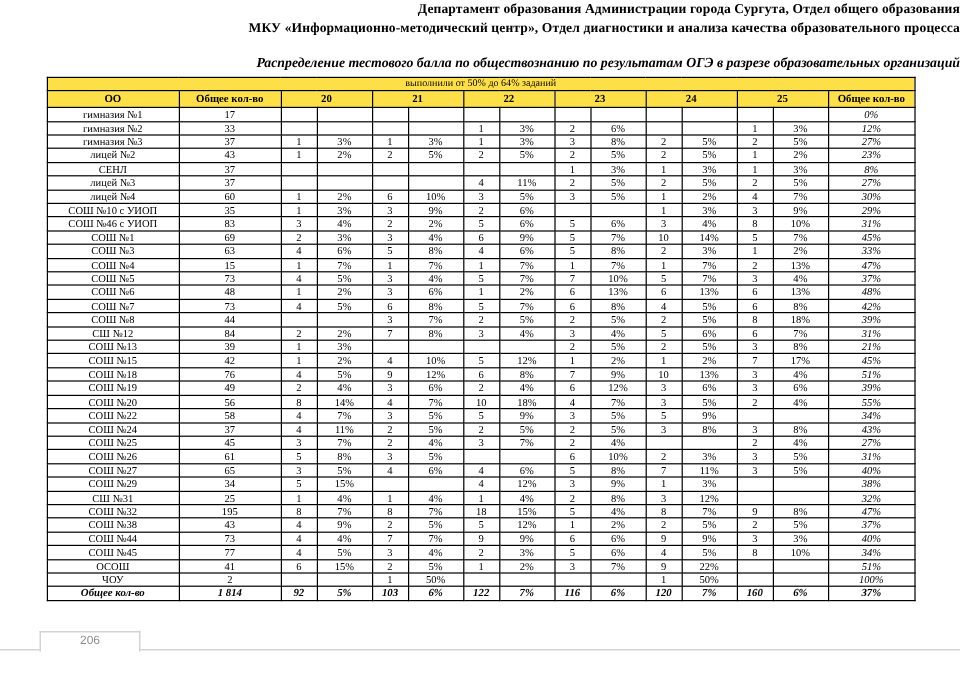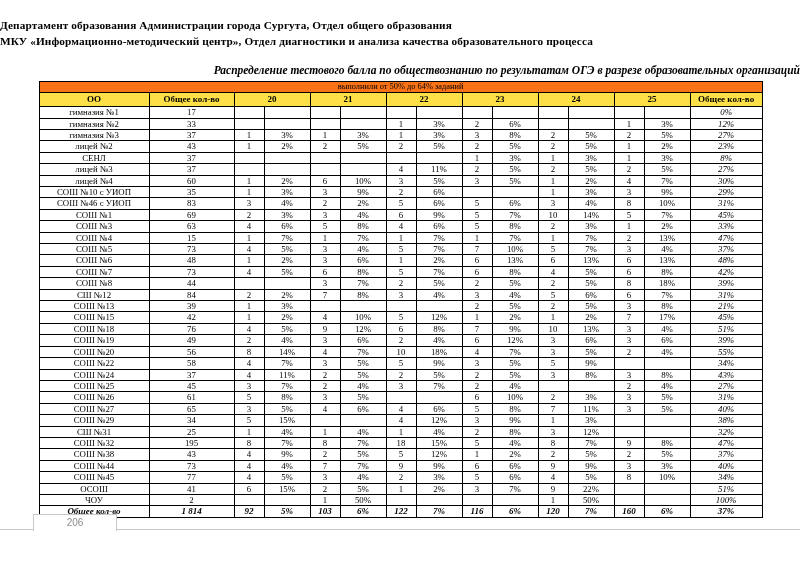--- a/index.html
+++ b/index.html
@@ -11,22 +11,21 @@
     overflow:hidden;
     position:relative;
   }
   .page{
     position:absolute;inset:0;
     padding:0;
   }
 
   
   .doc-header{
-    text-align:left;
-    padding-top:17px;
+    text-align:right;
     line-height:1.45;
   }
   .doc-header .line{
     font-size:11.3px;
     font-weight:bold;
     letter-spacing:.1px;
     white-space:nowrap;
   }
 
   
@@ -56,21 +55,21 @@
     padding:0;
     height:10.4px;
     line-height:10.4px;
     text-align:center;
     font-weight:normal;
     overflow:hidden;
     white-space:nowrap;
   }
   .banner{
     font-size:8.4px;
-    background:#f97316;
+    background:#fde047;
     height:12px;line-height:12px;
   }
   thead tr.hdr th{
     background:#fde047;
     font-weight:bold;
     font-size:9px;
     height:13px;line-height:13px;
   }
   td.oo{
     font-size:8.8px;
@@ -84,21 +83,21 @@
   td.big{font-size:8.8px;margin-left:44px;}
   tr.total td{
     font-weight:bold;
     font-style:italic;
     font-size:9px;
   }
 
   
   .footer{
     position:absolute;
-    left:0;right:0;bottom:26px;
+    left:0;right:0;bottom:14px;
     height:34px;
     padding-left:20px;
   }
   .foot-rule{
     position:absolute;
     left:0;right:0;top:23px;
     height:1px;background:#c9c9c9;
   }
   .foot-tab{
     position:absolute;

